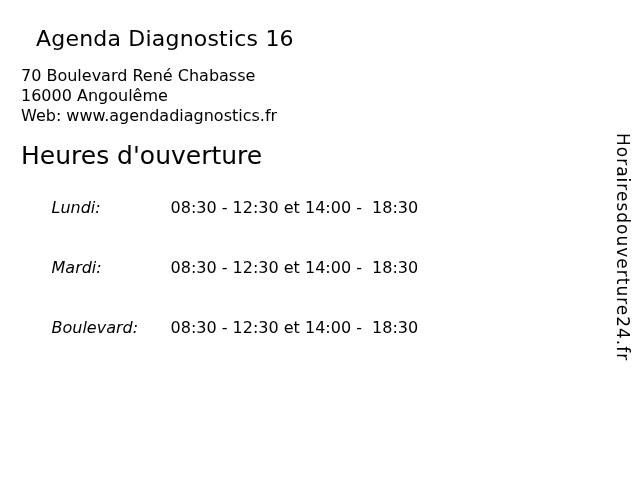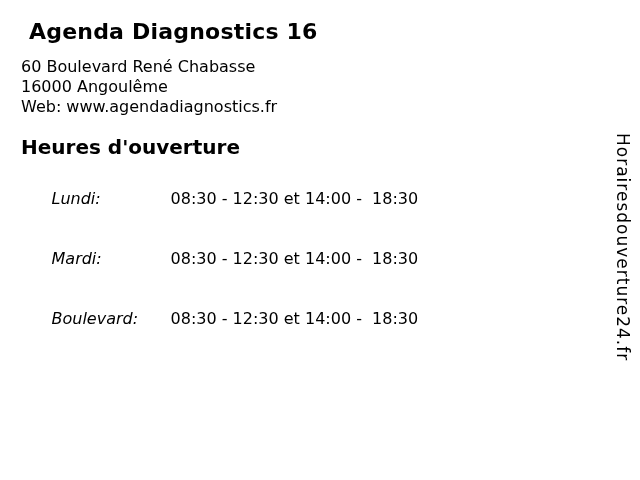--- a/index.html
+++ b/index.html
@@ -13,38 +13,38 @@
     position: relative;
     overflow: hidden;
     color: #000000;
     font-family: "DejaVu Sans", "Liberation Sans", sans-serif;
     font-size: 16px;
   }
   .page {
     padding: 12px 26px 0 21px;
   }
   h1.title {
-    margin: 8px;
+    margin: 15px;
     font-size: 22px;
     line-height: 24px;
-    font-weight: bold;
+    font-weight: normal;
     letter-spacing: 0.2px;
   }
   .address {
     margin-top: 13px;
     line-height: 20px;
   }
   .address div {
     white-space: pre;
   }
   h2.section-heading {
     margin: 20px 0 0 0;
-    font-size: 20px;
+    font-size: 25px;
     line-height: 20px;
-    font-weight: bold;
+    font-weight: normal;
   }
   .hours-table {
     margin-top: 12px;
     line-height: 20px;
   }
   .hours-row {
     white-space: pre;
   }
   .hours-row .day {
     display: inline-block;
@@ -62,21 +62,21 @@
   }
 </style>
 </head>
 <body>
 
 <div class="page">
 
   <h1 class="title">Agenda Diagnostics 16</h1>
 
   <div class="address">
-    <div>60 Boulevard René Chabasse</div>
+    <div>70 Boulevard René Chabasse</div>
     <div>16000 Angoulême</div>
     <div>Web: www.agendadiagnostics.fr</div>
   </div>
 
   <h2 class="section-heading">Heures d'ouverture</h2>
 
   <div class="hours-table">
     <div class="hours-row">
       <span class="day">Lundi:</span><span class="time">08:30 - 12:30 et 14:00 -  18:30</span>
     </div>

